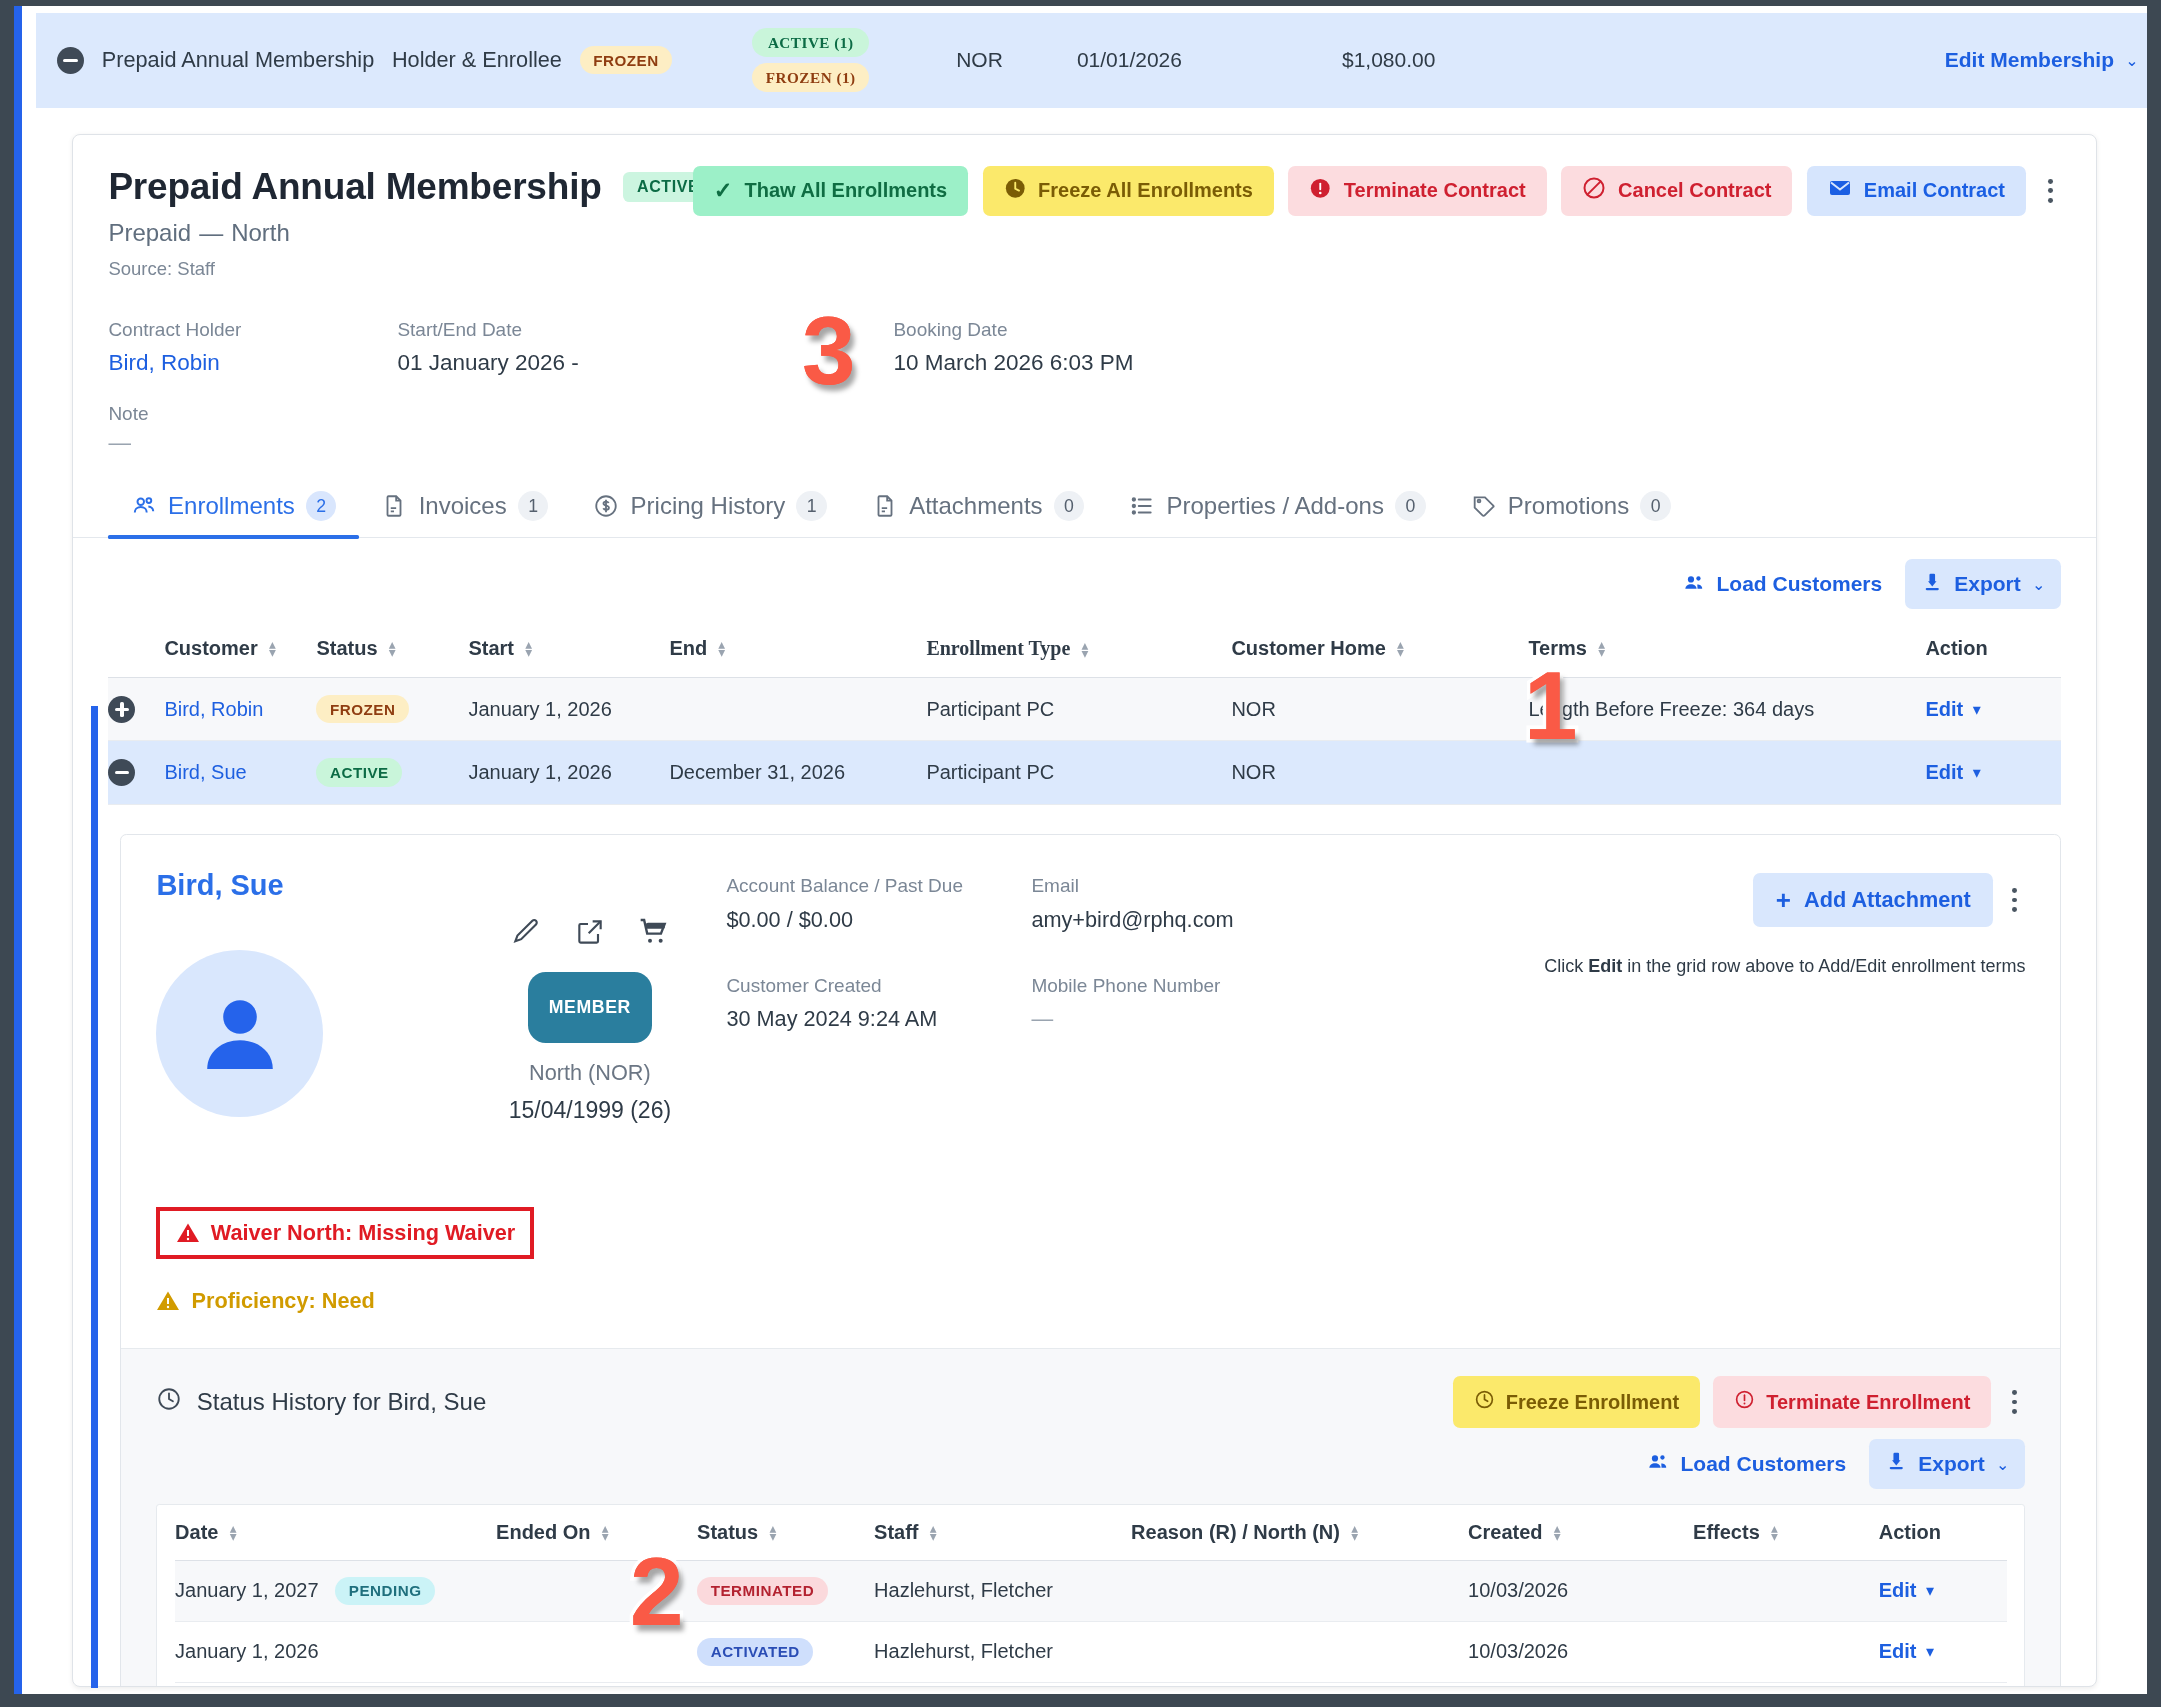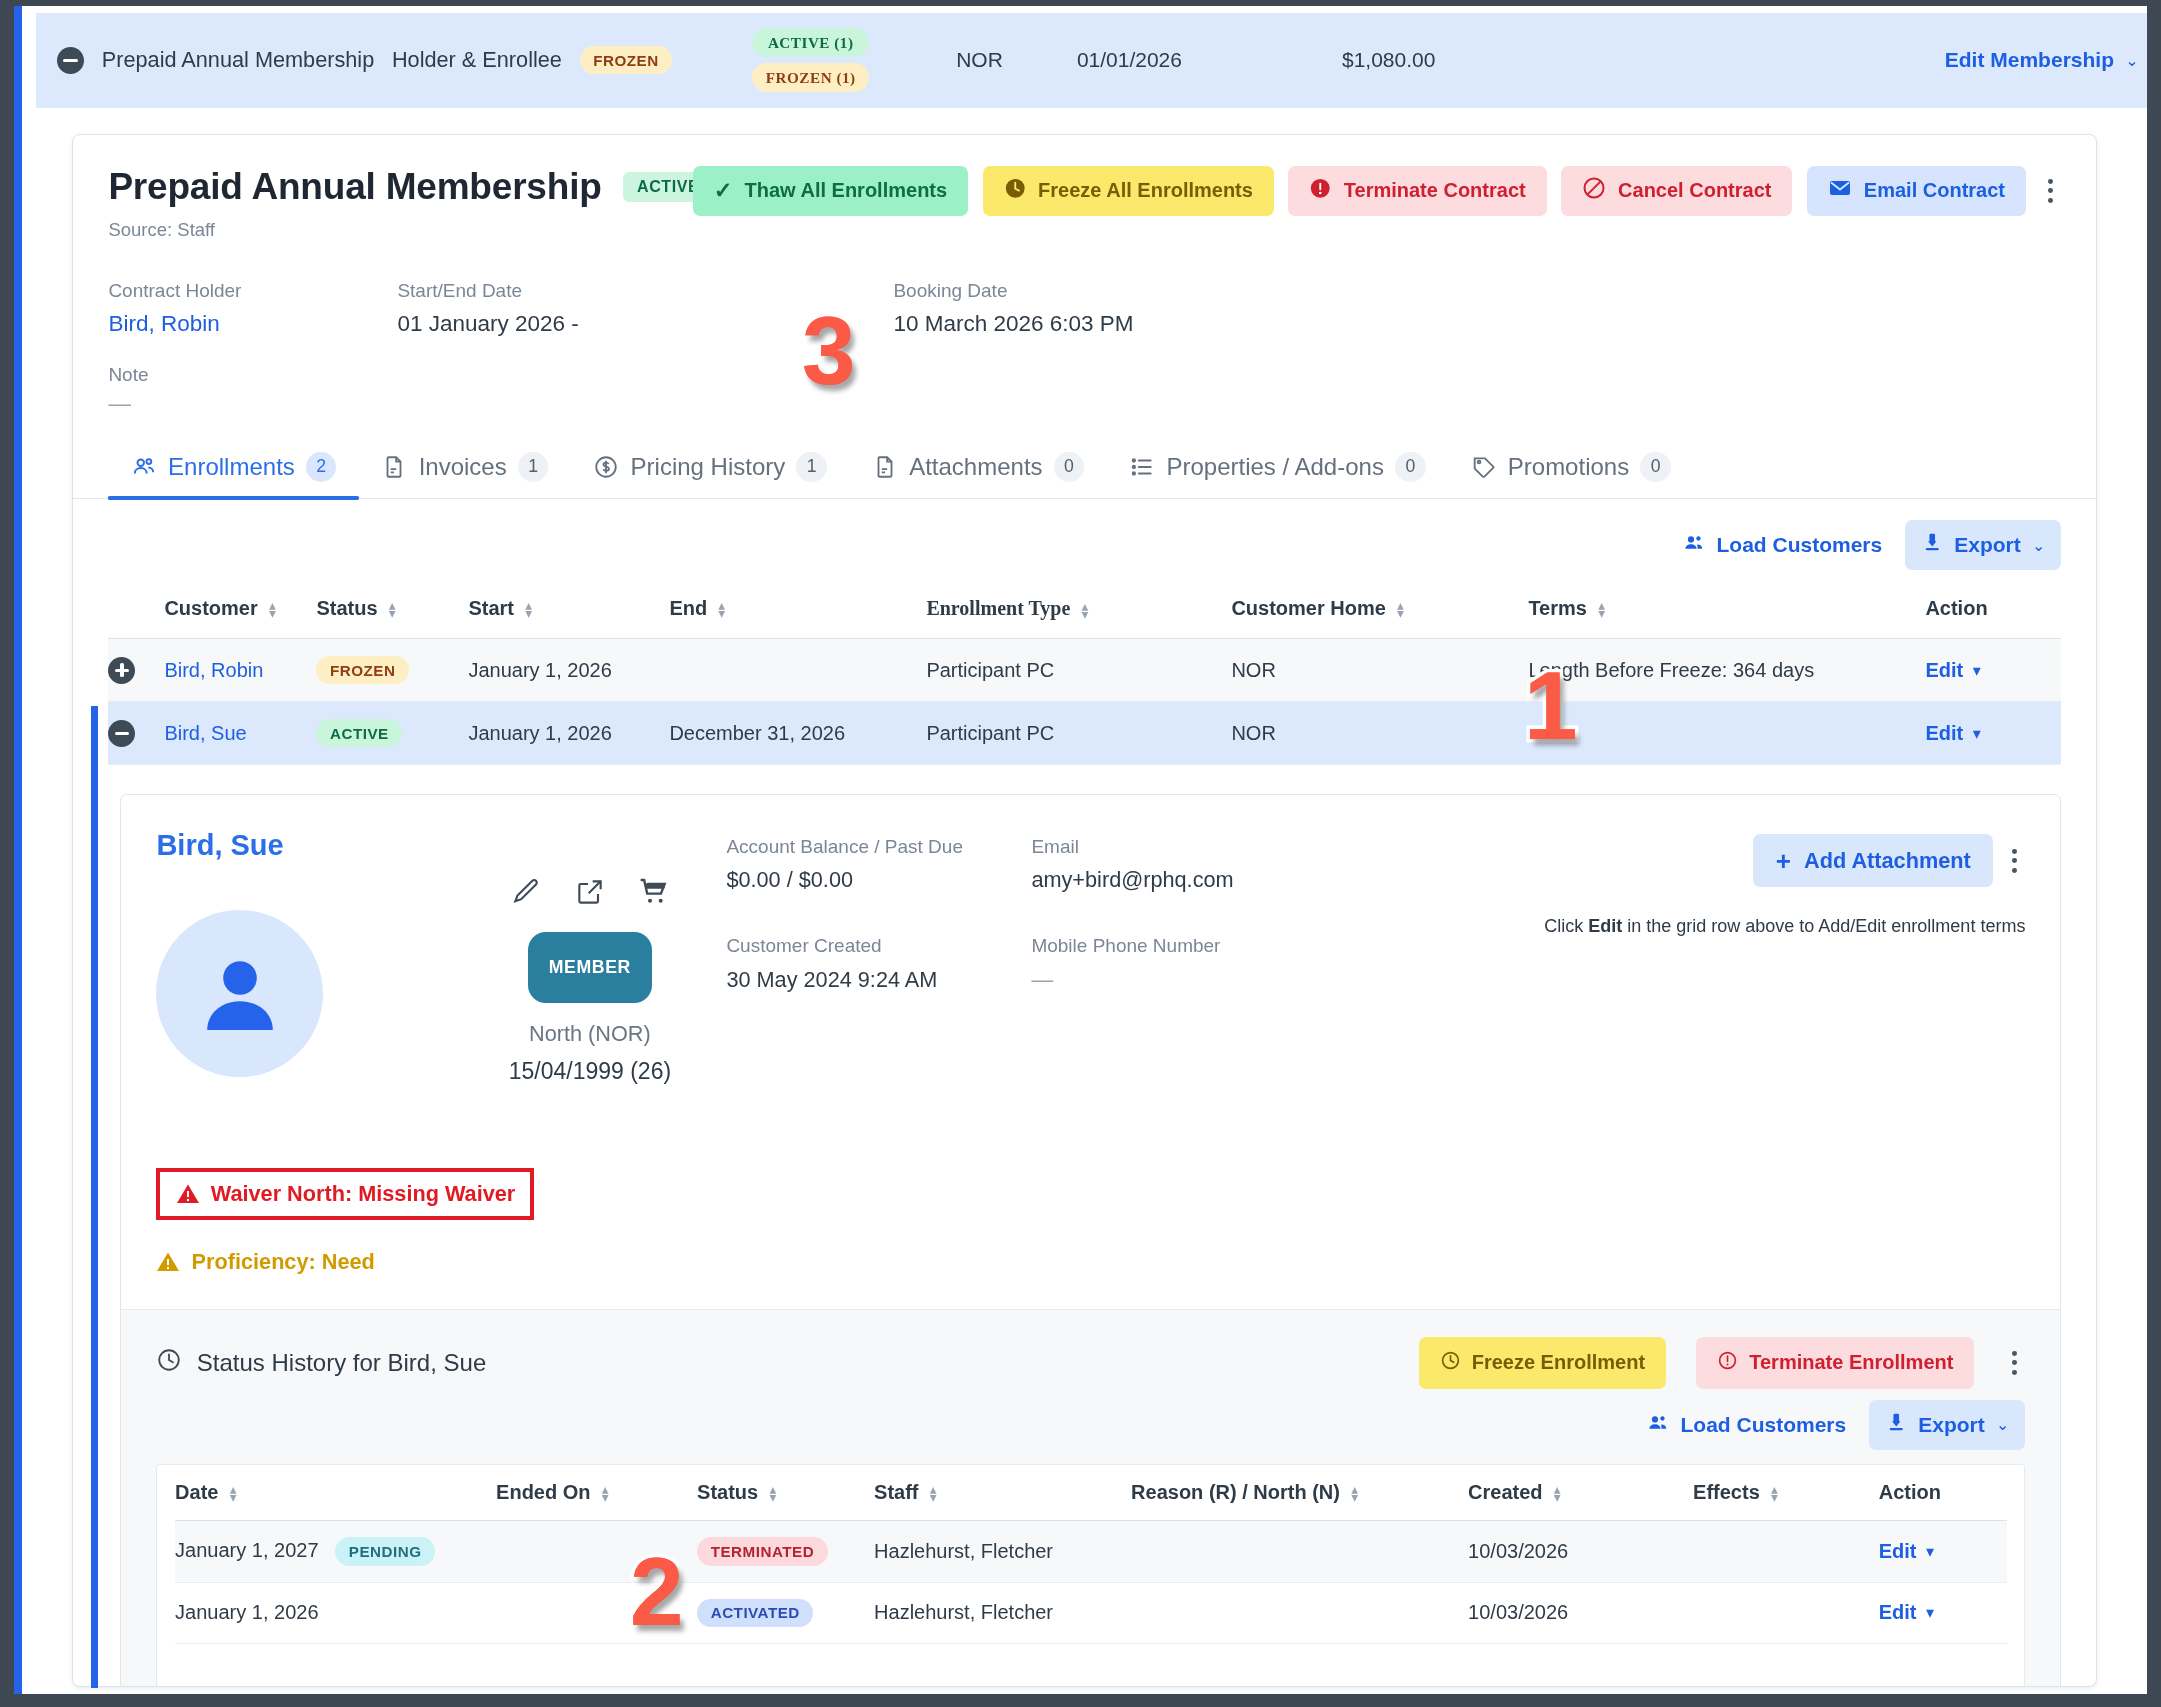--- a/index.html
+++ b/index.html
@@ -307,21 +307,21 @@
     background: #f7f8fa;
     border-top: 0.8px solid #e6eaee;
     padding: 27px 35px 32px 35px;
   }
   .sh-head { display: flex; align-items: center; }
   .sh-title {
     display: flex; align-items: center; gap: 14.4px;
     font-size: 24px; color: #2f3b47;
   }
   .sh-title svg { width: 26px; height: 26px; }
-  .sh-actions { margin-left: auto; display: flex; align-items: center; gap: 30px; }
+  .sh-actions { margin-left: auto; display: flex; align-items: center; gap: 13px; }
   .sbtn {
     display: inline-flex; align-items: center; gap: 11.2px;
     font-size: 20px; font-weight: 600;
     padding: 13px 21px; border-radius: 7.2px; border: none; cursor: pointer;
     white-space: nowrap;
   }
   .sbtn-freeze { background: #fbe96b; color: #7a5c05; }
   .sbtn-term { background: #fcdcdf; color: #cf2030; }
   .sh-tools { display: flex; justify-content: flex-end; align-items: center; gap: 6.4px; margin-top: 11.2px; }
   .sh-grid { background: #fff; border: 0.8px solid #e6eaee; border-radius: 3.2px; margin-top: 14.4px; padding: 0 17.7px; }
@@ -367,20 +367,23 @@
         <span class="caret">⌄</span>
       </div>
     </div>
 
     <div class="card">
 
       <div class="card-head">
         <div class="title-row">
           <h1 class="ctitle">Prepaid Annual Membership</h1>
           <span class="badge-active">ACTIVE</span>
+        </div>
+        <div class="subline">
+          <span>Prepaid</span><span class="dash">—</span><span>North</span>
         </div>
         <div class="source">Source: Staff</div>
 
         <div class="actions">
           <button class="abtn abtn-thaw">
             <span style="font-size:22.5px;line-height:1;">✓</span>
             <span>Thaw All Enrollments</span>
           </button>
           <button class="abtn abtn-freeze">
             <span>

